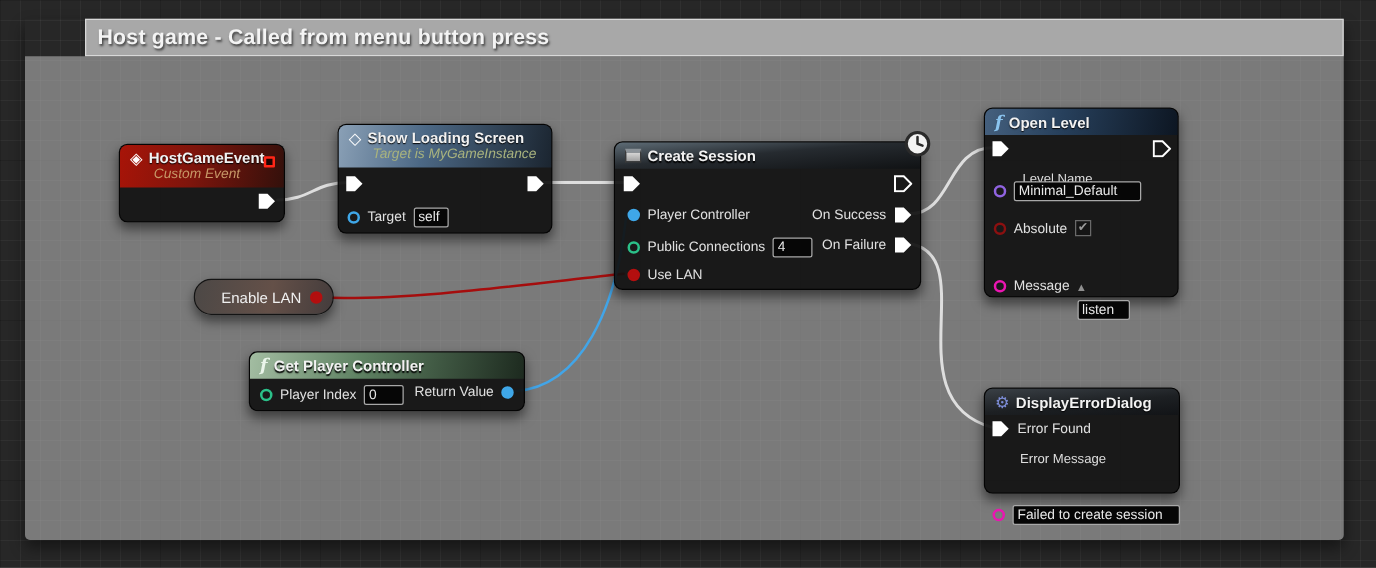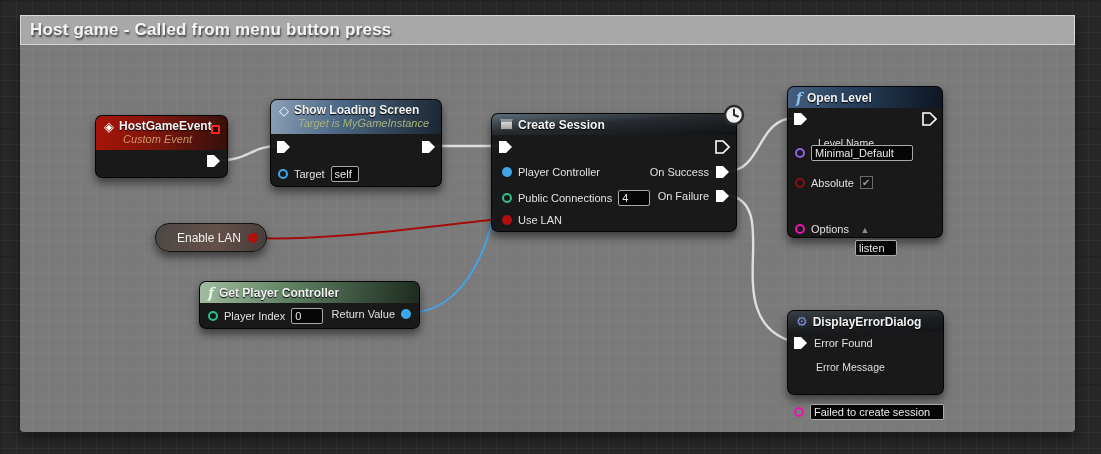--- a/index.html
+++ b/index.html
@@ -16,21 +16,21 @@
     background-size:128px 128px,128px 128px,16px 16px,16px 16px;
   }
 
   
   .comment { position:absolute; left:20px; top:15px; width:1055px; height:417px; z-index:1;
     border-radius:0 0 4px 4px; box-shadow:0 6px 12px rgba(0,0,0,0.45); }
   .comment-title {
     height:30px; background:#a8a8a8; border:1px solid rgba(255,255,255,0.55);
     display:flex; align-items:center; padding-left:9px;
     font-size:17px; font-weight:bold; color:#f4f4f4;
-    text-shadow:1px 2px 2px rgba(0,0,0,0.65); letter-spacing:0.2px;
+    text-shadow:1px 2px 2px rgba(0,0,0,0.65); letter-spacing:0.2px;margin-left:48px;
   }
   .comment-body { height:387px; background:rgba(178,178,178,0.60); border-radius:0 0 4px 4px; }
 
   
   .wires { position:absolute; left:0; top:0; z-index:2; pointer-events:none; }
   .wires path { pointer-events:stroke; }
 
   
   .node { position:absolute; z-index:3; background:rgba(17,17,17,0.93);
     border:1px solid rgba(0,0,0,0.8); border-radius:7px;
@@ -232,21 +232,21 @@
       <span class="pin-dot c-violet"></span>
       <input class="valbox" style="width: 102px;" readonly="" value="Minimal_Default">
     </div>
     <div class="pin-row" style="left:7px; top:89px;">
       <span class="pin-dot c-darkred"></span>
       <span>Absolute</span>
       <span class="checkbox">✔</span>
     </div>
     <div class="pin-row" style="left:7px; top:114px;">
       <span class="pin-dot c-pink"></span>
-      <span>Options</span>
+      <span>Message</span>
       <input class="valbox" style="width: 42px; margin-top: 39px;" readonly="" value="listen">
     </div>
     <span class="collapse">▲</span>
   </div>
 
   <div class="node" id="n-lan">
     <span>Enable LAN</span>
     <span class="pin-dot filled c-red"></span>
   </div>
 

